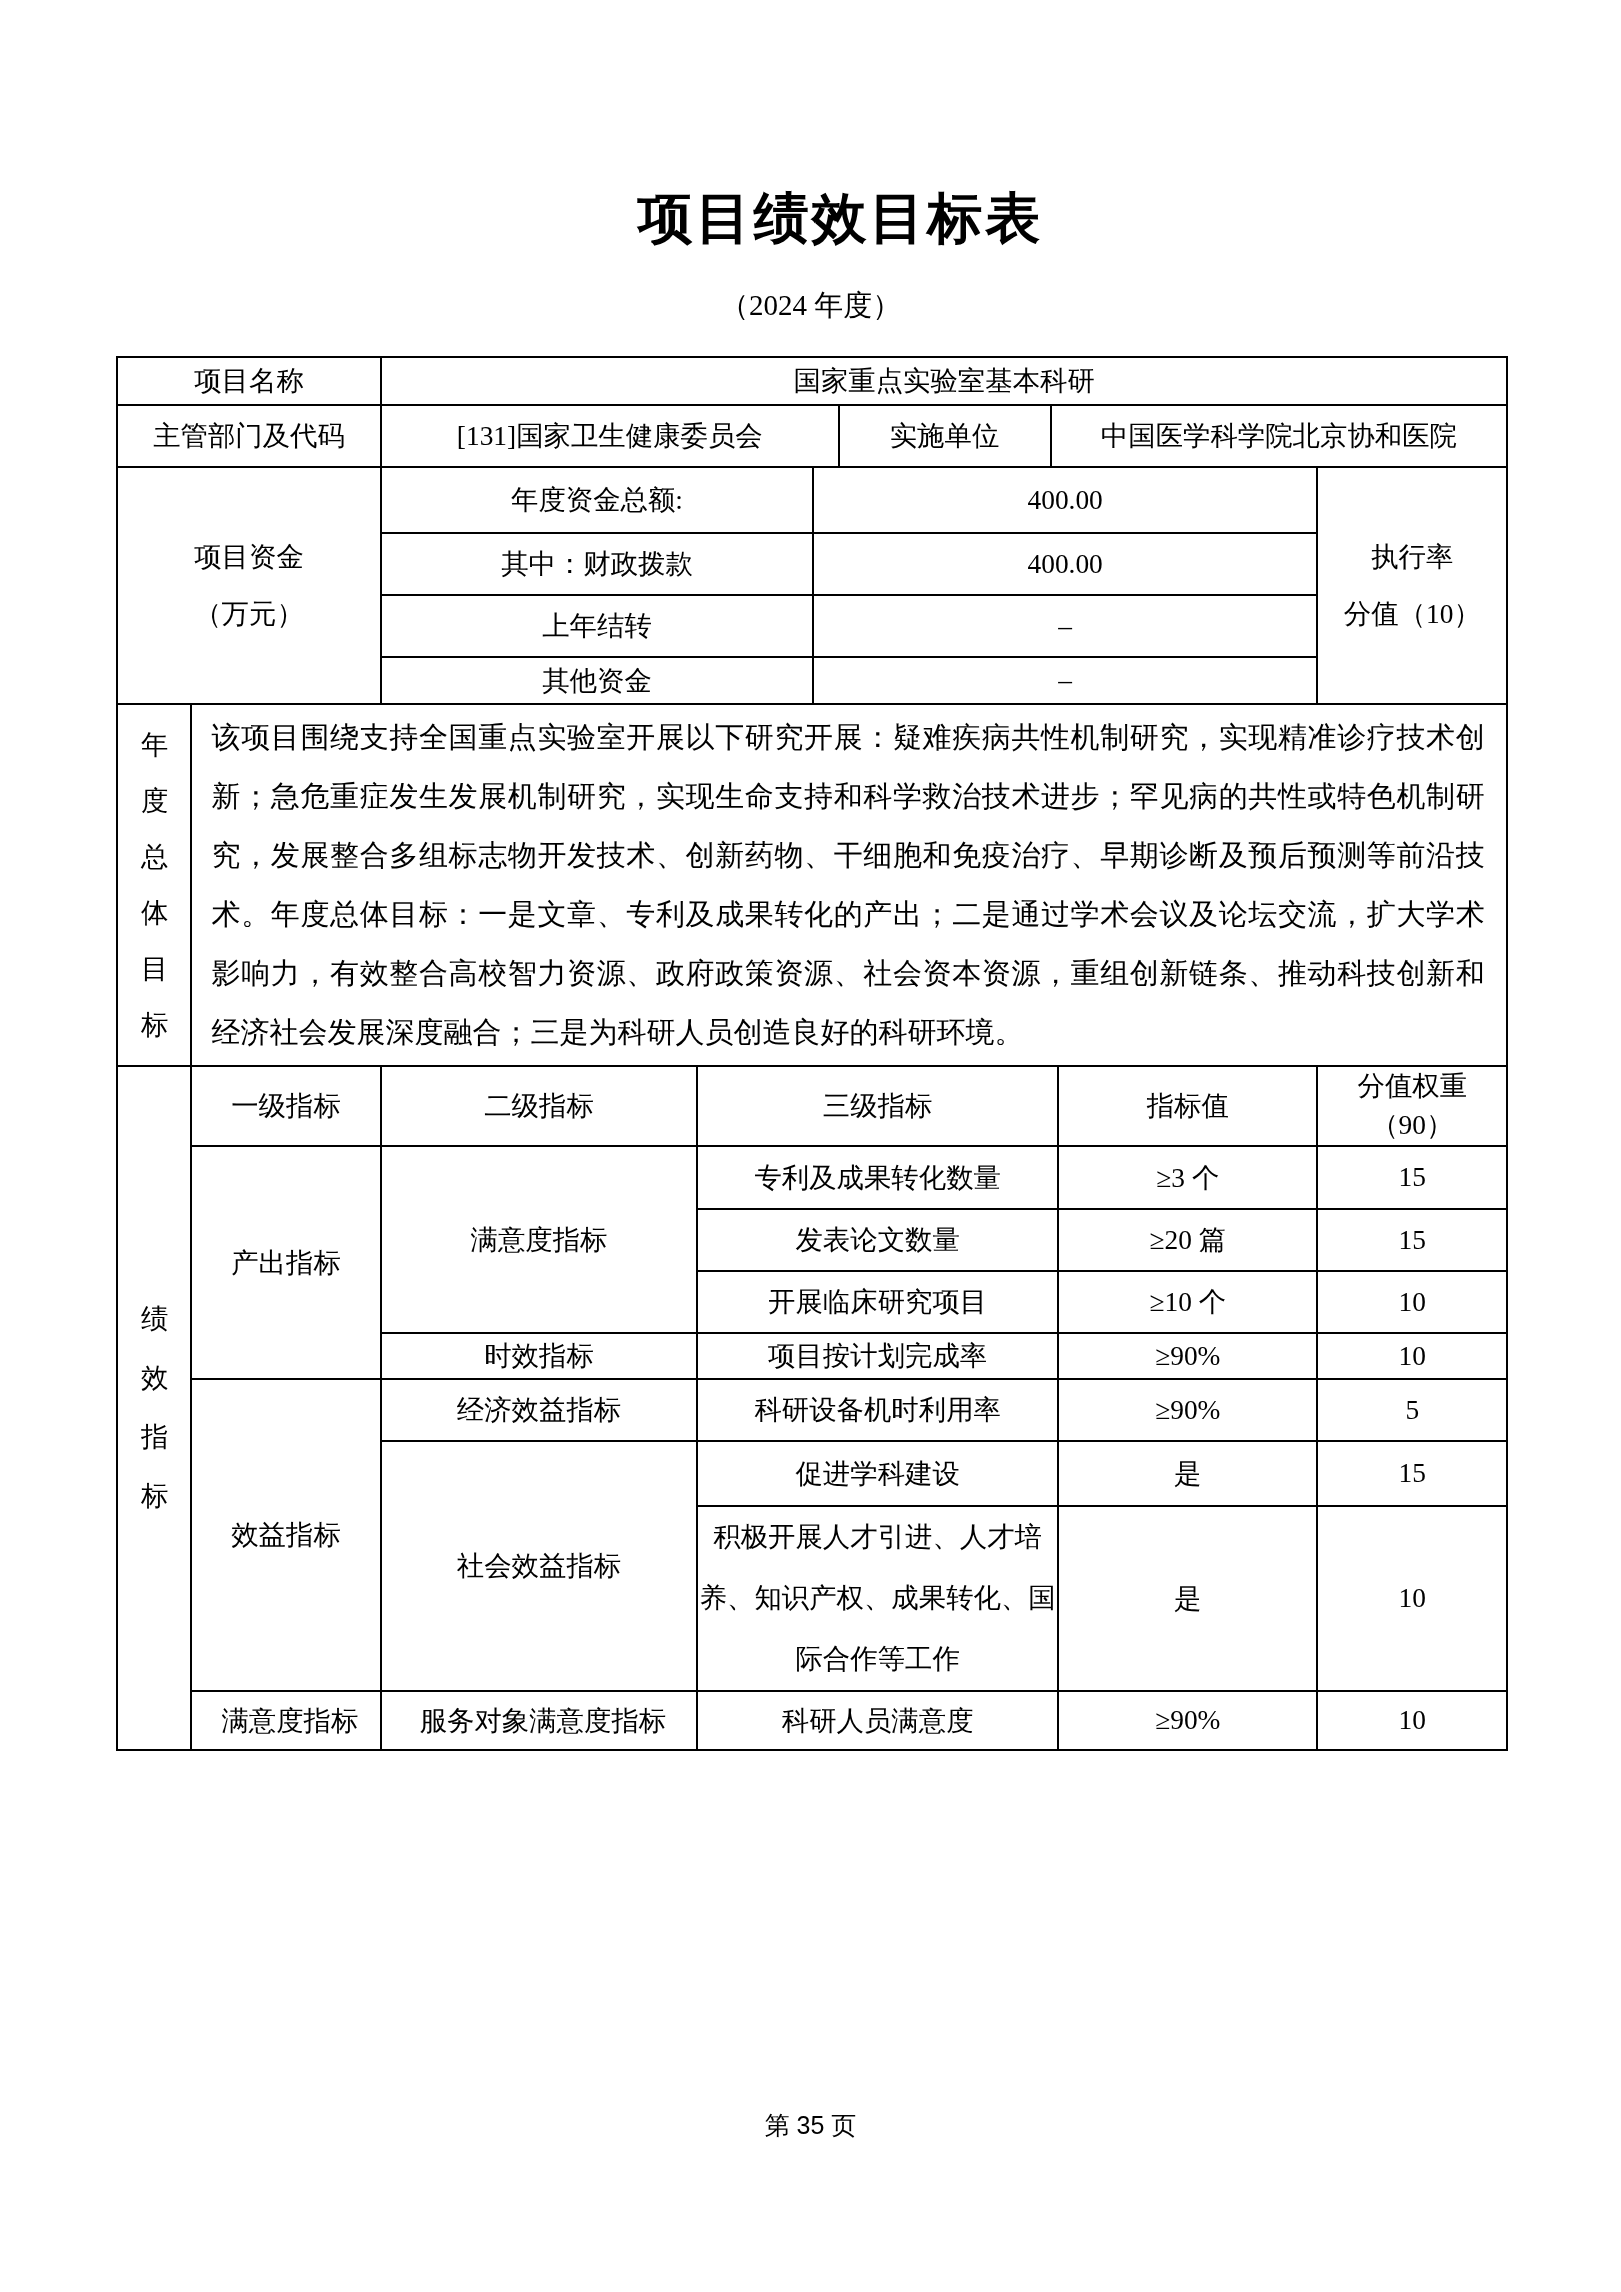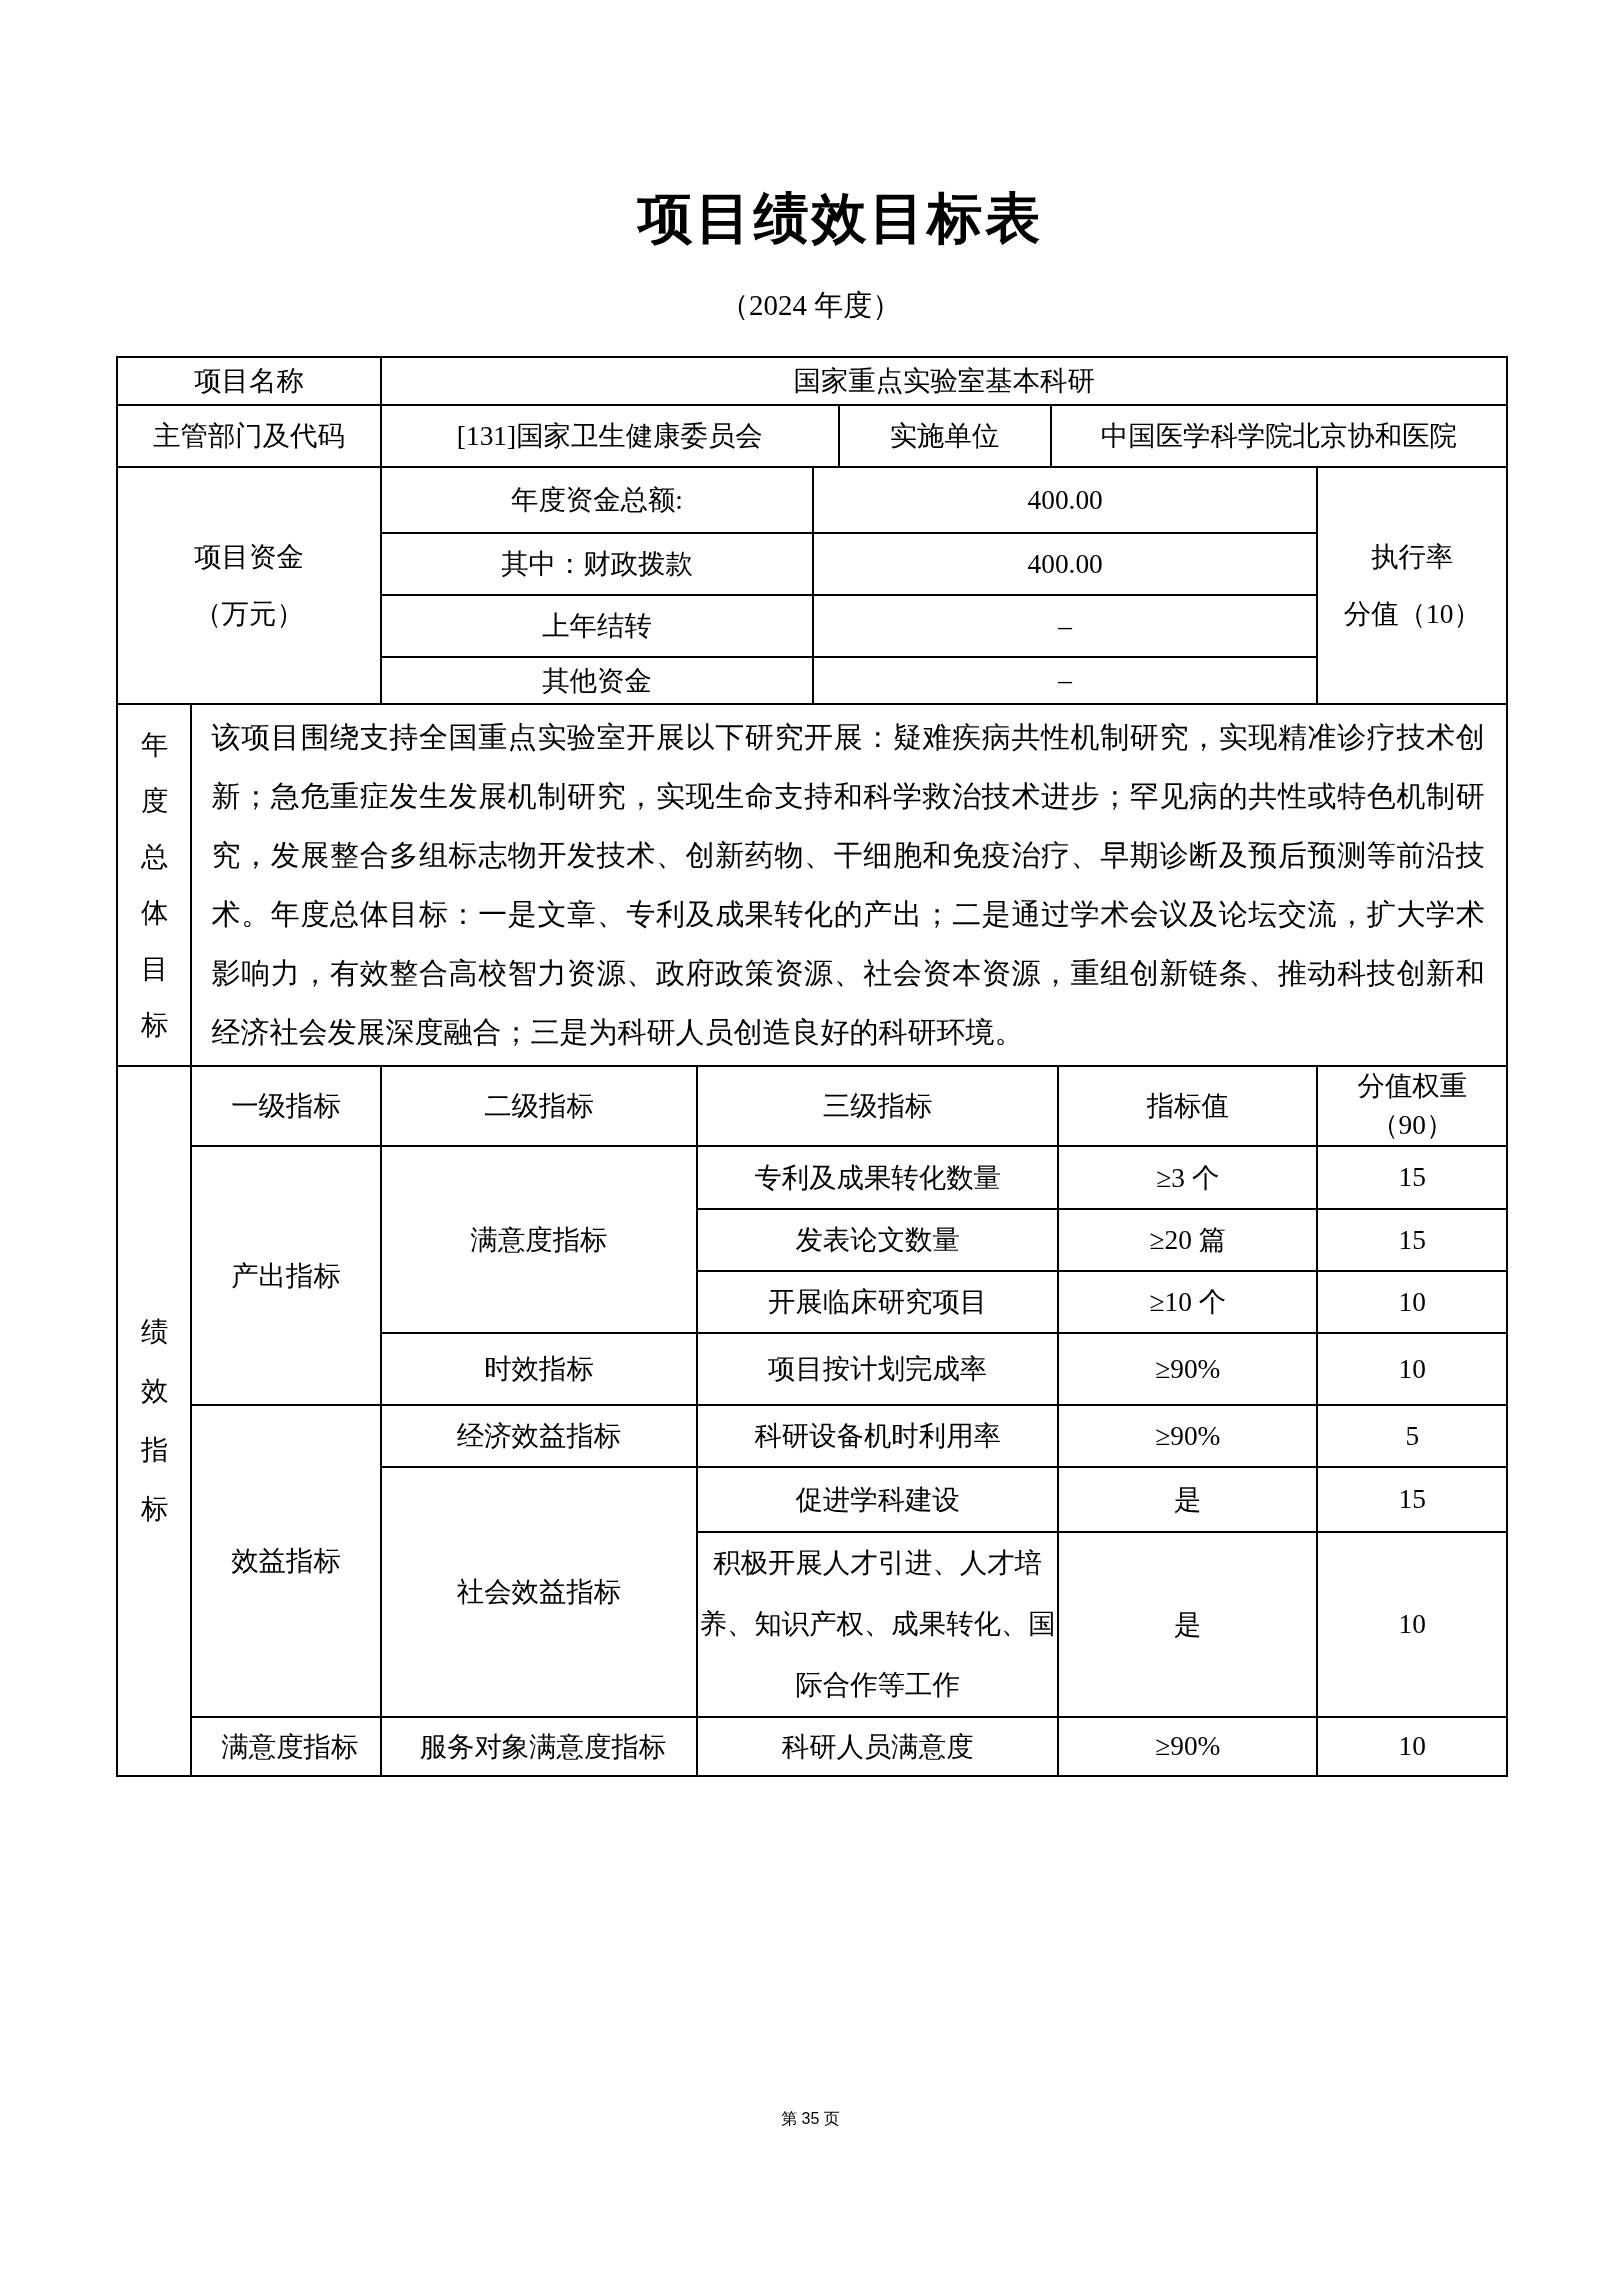--- a/index.html
+++ b/index.html
@@ -52,21 +52,21 @@
     word-break:break-all;text-align:right;
     line-height:56px;vertical-align:middle;
   }
   .vtext.perf{line-height:59px;}
   td.ml{
     text-align:left;padding-left:13.7px;padding-right:27.4px;
     line-height:61px;
   }
   .doc-footer{
     position:absolute;top:2109px;left:0;width:1621px;
-    text-align:center;font-size:16px;
+    text-align:center;font-size:25px;
     font-family:"Liberation Sans","DejaVu Sans",sans-serif;
   }
 </style>
 </head>
 <body>
 
 <div class="page">
 
   <div class="doc-title">项目绩效目标表</div>
   <div class="doc-subtitle">（2024 年度）</div>
@@ -158,21 +158,21 @@
       <td>≥20 篇</td>
       <td>15</td>
     </tr>
 
     <tr style="height:62px">
       <td colspan="4" class="al">开展临床研究项目</td>
       <td>≥10 个</td>
       <td>10</td>
     </tr>
 
-    <tr style="height:72px">
+    <tr style="height:46px">
       <td class="al">时效指标</td>
       <td colspan="4" class="al">项目按计划完成率</td>
       <td>≥90%</td>
       <td>10</td>
     </tr>
 
     <tr style="height:62px">
       <td rowspan="3">效益指标</td>
       <td class="al">经济效益指标</td>
       <td colspan="4" class="al">科研设备机时利用率</td>

